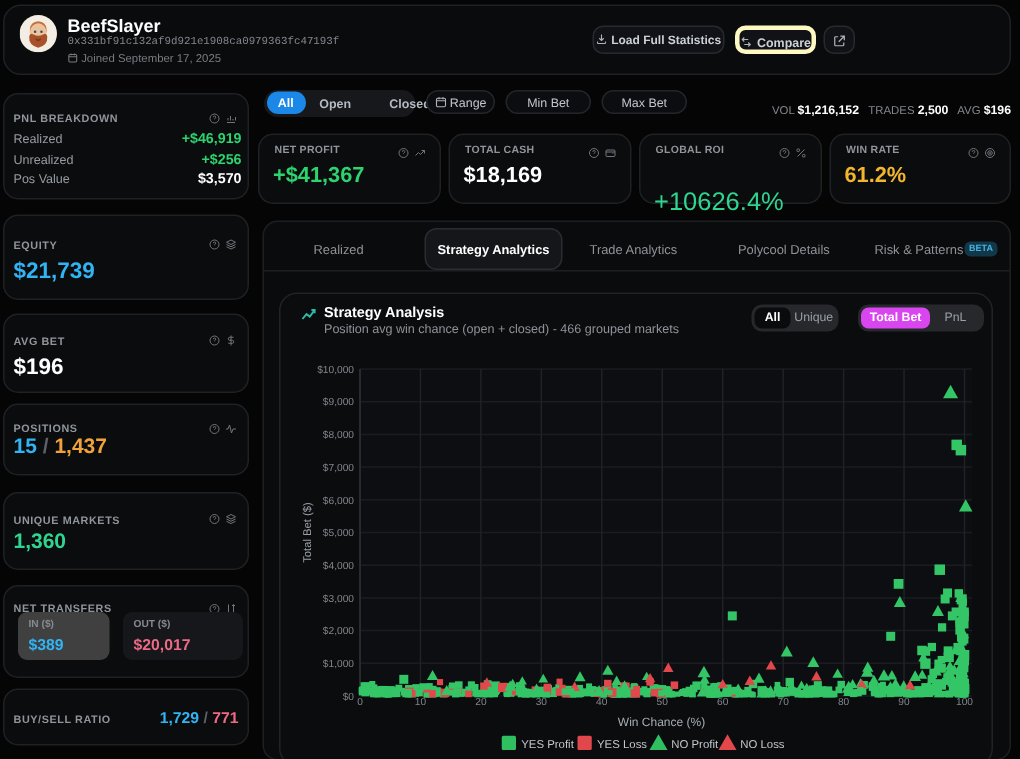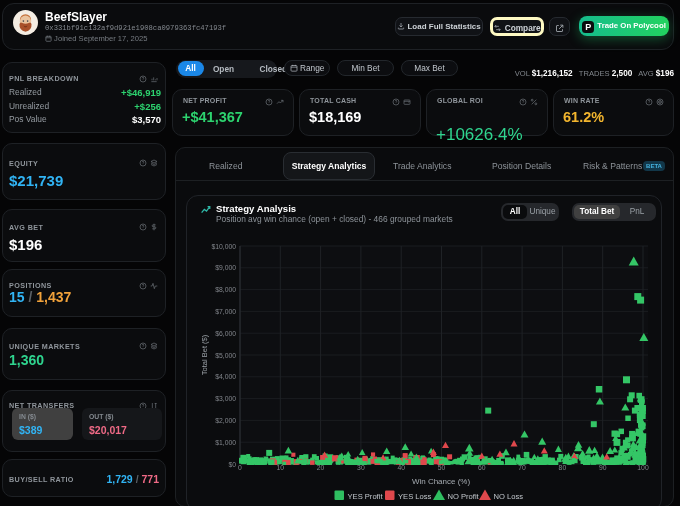--- a/index.html
+++ b/index.html
@@ -46,23 +46,20 @@
   <div class="abs" style="left:487px;top:12.5px;width:54px;height:19px;background:#101216;border:3px solid #fef9c3;border-radius:7px;color:#ccd1d6;font-size:8.3px;font-weight:700;line-height:17px;text-align:center">
     <svg width="9" height="8" viewBox="0 0 24 24" fill="none" stroke="#aeb4ba" stroke-width="2.2" style="vertical-align:-1px">
         <path d="M8 3L4 7l4 4M4 7h12M16 13l4 4-4 4M20 17H8"></path>
       </svg>
     Compare</div>
   <div class="abs" style="left:546px;top:12.5px;width:21px;height:19px;background:#101216;border:1px solid #262a30;border-radius:7px;text-align:center;line-height:18px">
     <svg width="9" height="9" viewBox="0 0 24 24" fill="none" stroke="#aeb4ba" stroke-width="2.2" style="vertical-align:-1px">
         <path d="M10 4H5.5A1.5 1.5 0 0 0 4 5.5v13A1.5 1.5 0 0 0 5.5 20h13a1.5 1.5 0 0 0 1.5-1.5V14M14 3h7v7M20.5 3.5L11 13"></path>
       </svg>
   </div>
-  <div class="abs" style="left:576px;top:11.5px;width:90px;height:20px;background:linear-gradient(90deg,#16bd8d,#22d25f);border-radius:8px;box-shadow:0 3px 12px rgba(34,210,110,.35);color:#fff;font-size:7.8px;font-weight:700;line-height:20px;text-align:center;white-space:nowrap">
-    <span style="display:inline-block;width:12px;height:12px;background:#0b0c0e;border-radius:3.5px;color:#fff;font-size:9px;line-height:12px;font-weight:700;vertical-align:-2.5px;margin-right:1px">P</span>
-    Trade On Polycool</div>
 </div>
 
 <div class="card" style="left:2px;top:62px;width:164px;height:71px">
   <div class="abs lbl" style="left:6px;top:10.5px">PNL BREAKDOWN</div>
   <div class="abs ico" style="right:7px;top:11.5px">
     <svg width="8" height="8" viewBox="0 0 24 24" fill="none" stroke="#70767c" stroke-width="2">
         <circle cx="12" cy="12" r="9"></circle>
         <path d="M9.5 9.5a2.5 2.5 0 1 1 3.5 2.3c-.7.3-1 .8-1 1.7M12 17h.01"></path>
       </svg>
     <svg width="8" height="8" viewBox="0 0 24 24" fill="none" stroke="#70767c" stroke-width="2" style="margin-left:3px">
@@ -230,39 +227,39 @@
   </div>
   <div class="abs" style="left:9px;top:19px;font-size:14.5px;font-weight:700;color:#f2b52e">61.2%</div>
 </div>
 
 <div class="abs" style="left:175px;top:146.5px;width:499px;height:360px;background:#0a0b0d;border:1px solid #1d2023;border-radius:10px"></div>
 <div class="abs" style="left:176px;top:179.5px;width:498px;height:1px;background:#1d2023"></div>
 <div class="abs" style="left:172px;top:152px;width:502px;height:28px;font-size:8.6px;color:#8d9399">
   <div class="abs" style="left:37px;top:9px">Realized</div>
   <div class="abs" style="left:111px;top:0;width:92px;height:28px;background:#141619;border:1px solid #292d32;border-radius:8px;color:#fff;font-weight:700;text-align:center;line-height:27px">Strategy Analytics</div>
   <div class="abs" style="left:221px;top:9px">Trade Analytics</div>
-  <div class="abs" style="left:320px;top:9px">Position Details</div>
+  <div class="abs" style="left:320px;top:9px">Polycool Details</div>
   <div class="abs" style="left:411px;top:9px">Risk &amp; Patterns</div>
   <div class="abs" style="left:471px;top:8.5px;width:22px;height:10px;background:#123749;border-radius:4px;color:#45b3e0;font-size:6px;font-weight:700;text-align:center;line-height:10px">BETA</div>
 </div>
 
 <div class="card" style="left:186px;top:195px;width:476px;height:316px;border-radius:12px;background:#0b0c0e;border-color:#202328"></div>
 <svg class="abs" style="left:200px;top:204px" width="13" height="13" viewBox="0 0 24 24" fill="none" stroke="#3da5e8" stroke-width="2.4">
     <path d="M3 16l5-6 4 3 6-8" stroke="#2fb9a8"></path>
     <path d="M14 5h4v4" stroke="#2fb9a8"></path>
   </svg>
 <div class="abs" style="left:216px;top:202.5px;font-size:9.6px;font-weight:700;color:#fff">Strategy Analysis</div>
 <div class="abs" style="left:216px;top:213.5px;font-size:8.4px;color:#8d9399">Position avg win chance (open + closed) - 466 grouped markets</div>
 
 <div class="abs" style="left:501px;top:203px;width:58px;height:18px;background:#26282c;border-radius:7px">
   <div class="abs" style="left:2px;top:2px;width:24px;height:14px;background:#0a0b0d;border-radius:5px;color:#fff;font-weight:700;font-size:8.2px;line-height:14px;text-align:center">All</div>
   <div class="abs" style="left:26px;top:2px;width:31px;height:14px;color:#9aa0a6;font-size:8.2px;line-height:14px;text-align:center">Unique</div>
 </div>
 <div class="abs" style="left:572px;top:203px;width:84px;height:18px;background:#26282c;border-radius:7px">
-  <div class="abs" style="left:2px;top:2px;width:46px;height:14px;background:#404040;border-radius:5px;color:#fff;font-weight:700;font-size:8.2px;line-height:14px;text-align:center">Total Bet</div>
+  <div class="abs" style="left:2px;top:2px;width:46px;height:14px;background:#d946ef;border-radius:5px;color:#fff;font-weight:700;font-size:8.2px;line-height:14px;text-align:center">Total Bet</div>
   <div class="abs" style="left:48px;top:2px;width:34px;height:14px;color:#9aa0a6;font-size:8.2px;line-height:14px;text-align:center">PnL</div>
 </div>
 
 <svg class="abs" style="left:186px;top:230px" width="476" height="276" viewBox="0 0 476 276" font-family="Liberation Sans,sans-serif">
   <rect x="54" y="16" width="408" height="218" fill="#0d0e11"></rect>
   <line x1="54" y1="234.0" x2="462" y2="234.0" stroke="#1a1c20" stroke-width="1"></line>
 <line x1="54" y1="212.2" x2="462" y2="212.2" stroke="#1a1c20" stroke-width="1"></line>
 <line x1="54" y1="190.4" x2="462" y2="190.4" stroke="#1a1c20" stroke-width="1"></line>
 <line x1="54" y1="168.6" x2="462" y2="168.6" stroke="#1a1c20" stroke-width="1"></line>
 <line x1="54" y1="146.8" x2="462" y2="146.8" stroke="#1a1c20" stroke-width="1"></line>

